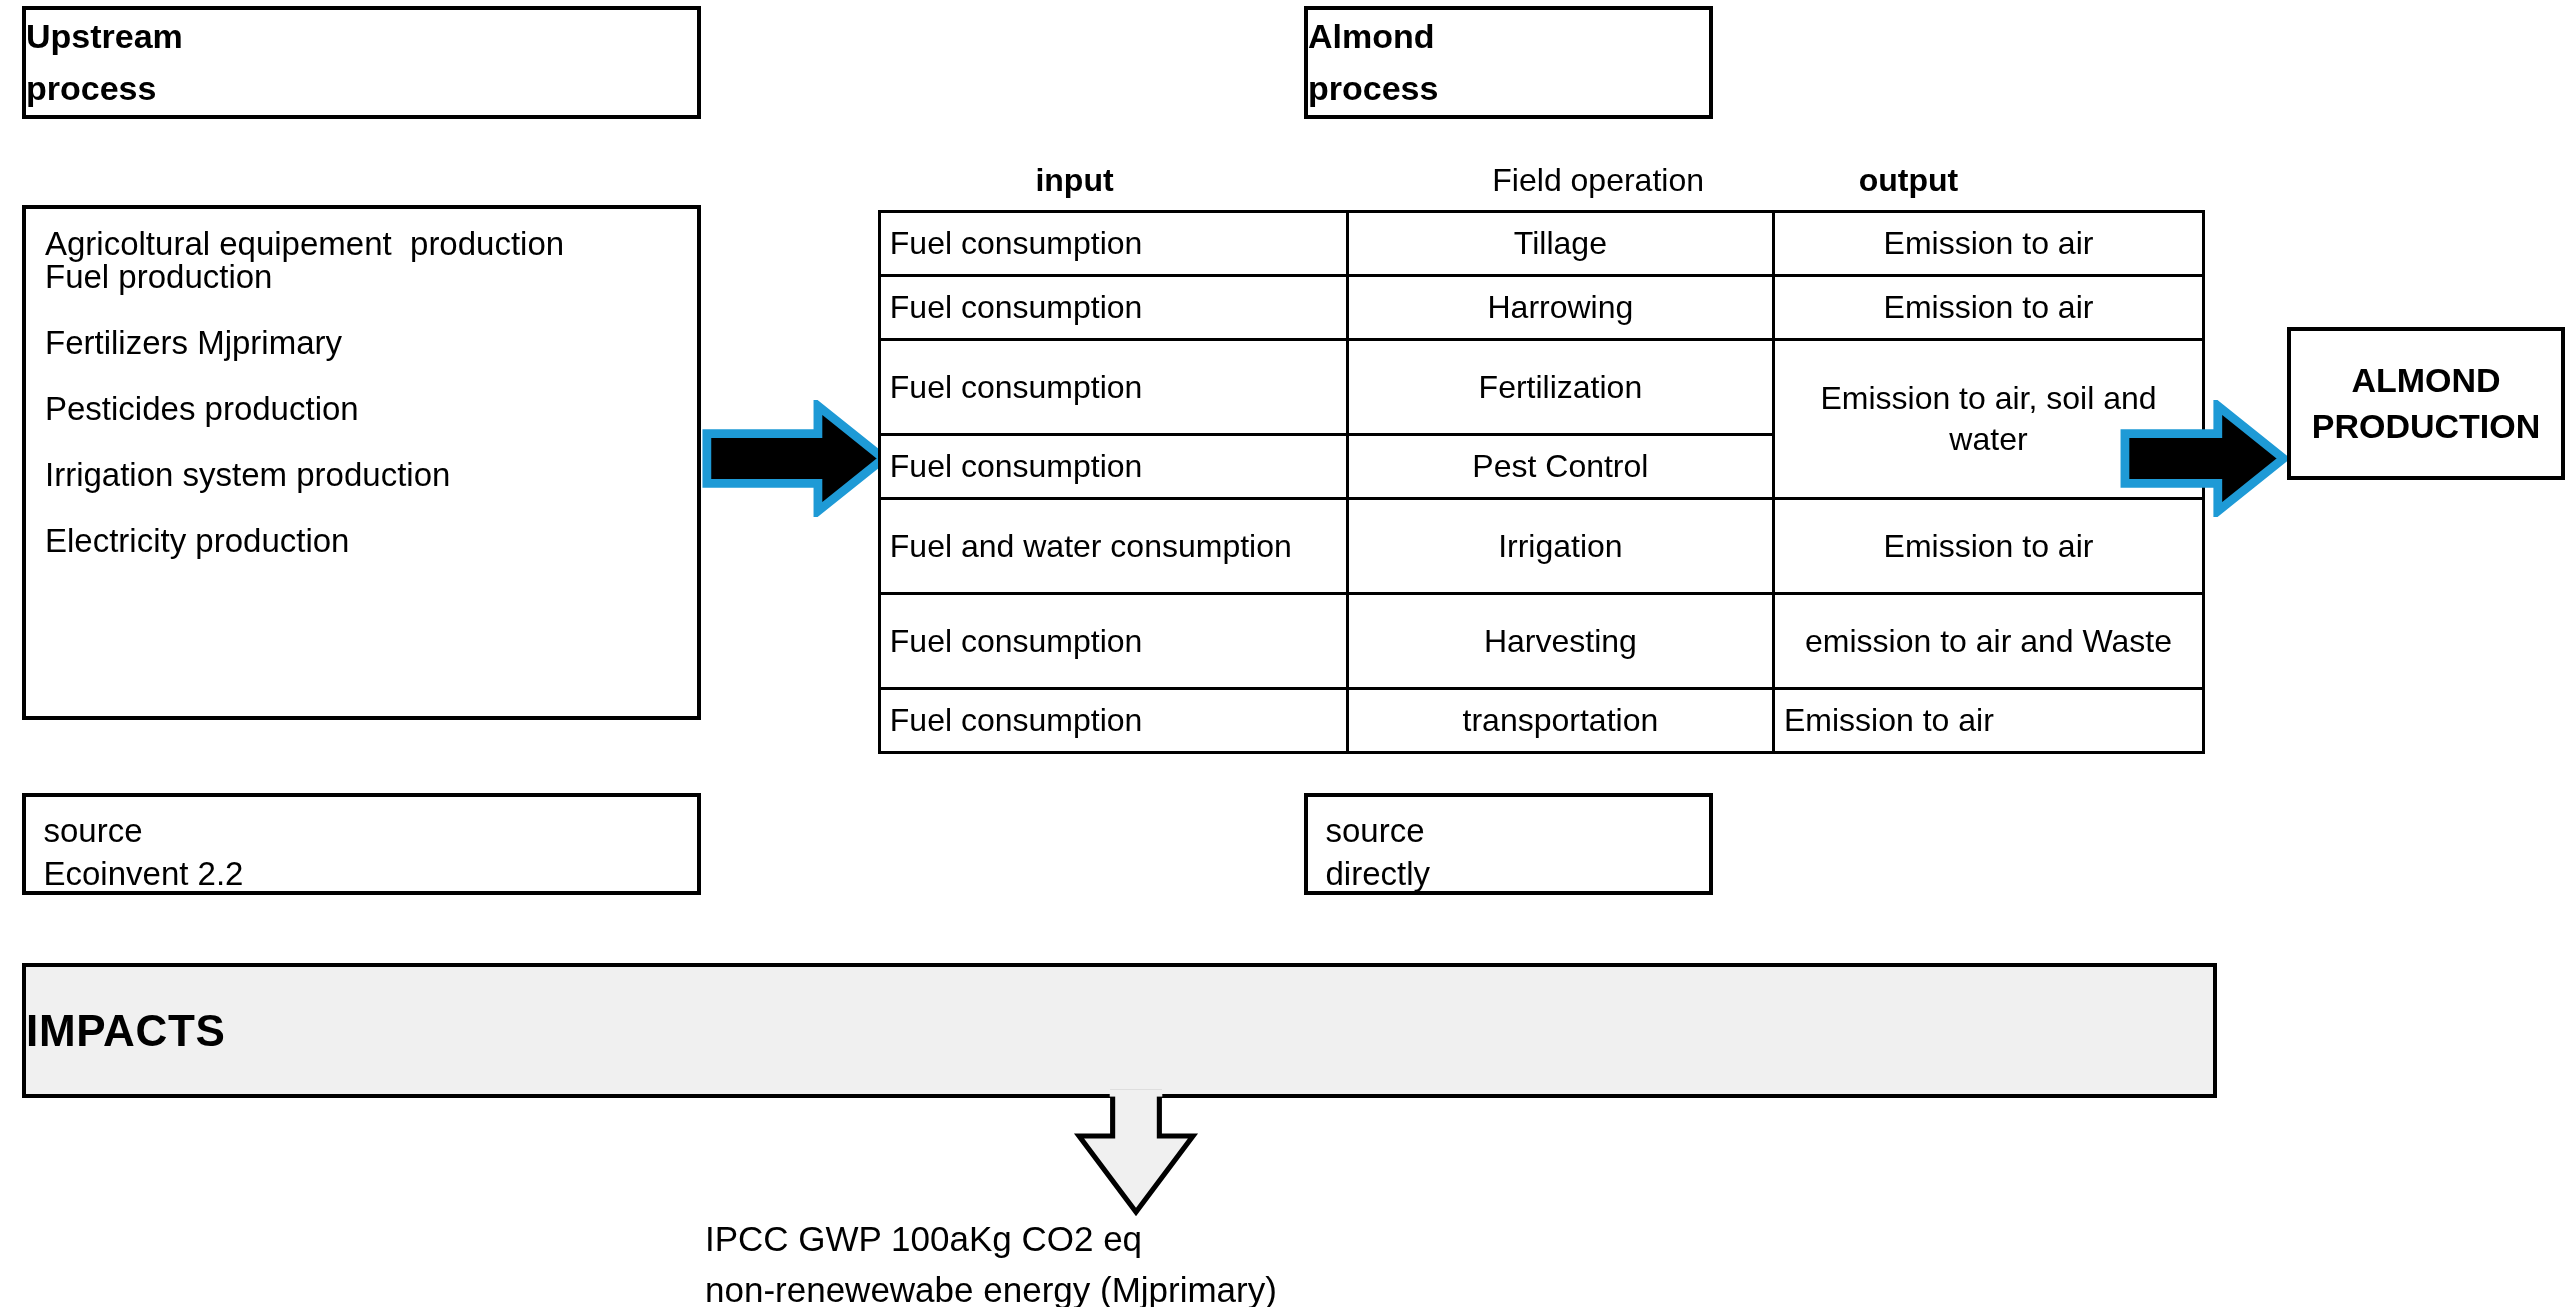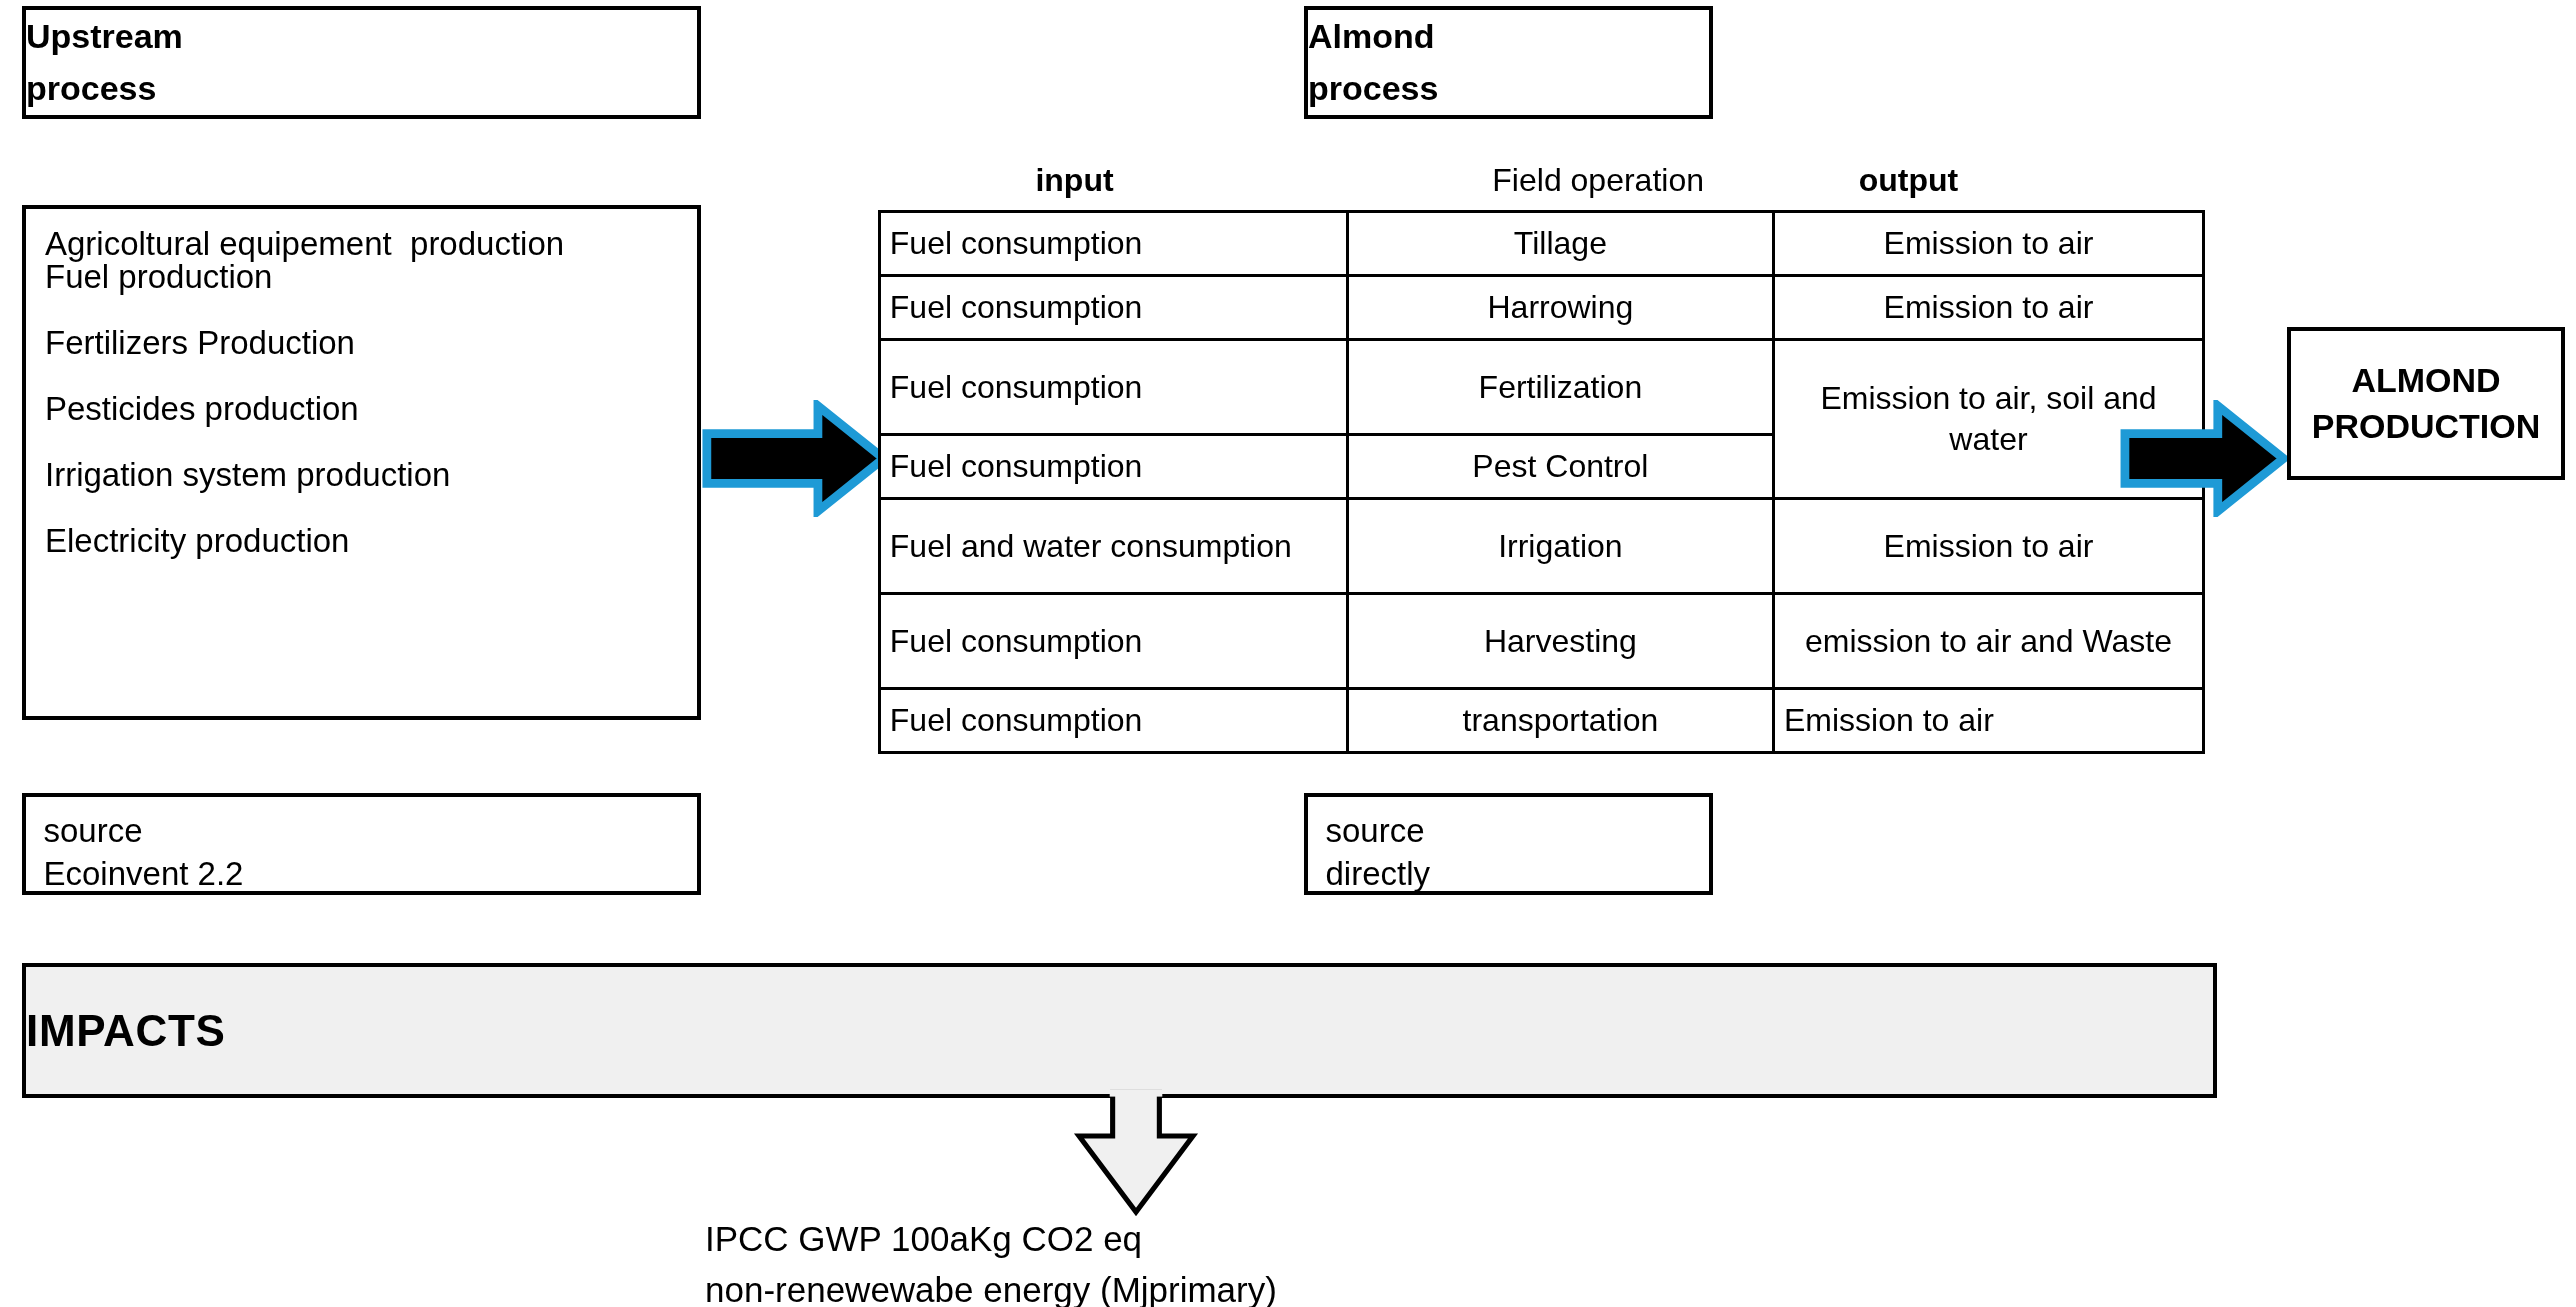--- a/index.html
+++ b/index.html
@@ -131,21 +131,21 @@
 
   <div class="box hdr-box" style="left:22px; top:5.8px; width:679px; height:113px;">
     <span>Upstream</span>
     <span>process</span>
   </div>
 
   <div class="upstream-list" id="upstream-list" style="left:22px; top:205px; width:679px; height:515px;">
       <div class="upstream-line">Agricoltural equipement  production</div>
       <div class="upstream-line">Fuel production</div>
       <div class="upstream-line">&nbsp;</div>
-      <div class="upstream-line">Fertilizers Production</div>
+      <div class="upstream-line">Fertilizers Mjprimary</div>
       <div class="upstream-line">&nbsp;</div>
       <div class="upstream-line">Pesticides production</div>
       <div class="upstream-line">&nbsp;</div>
       <div class="upstream-line">Irrigation system production</div>
       <div class="upstream-line">&nbsp;</div>
       <div class="upstream-line">Electricity production</div>
     </div>
 
   <div class="src-box" style="left:22px; top:793px; width:679px; height:102px;">
     <div>source</div>

